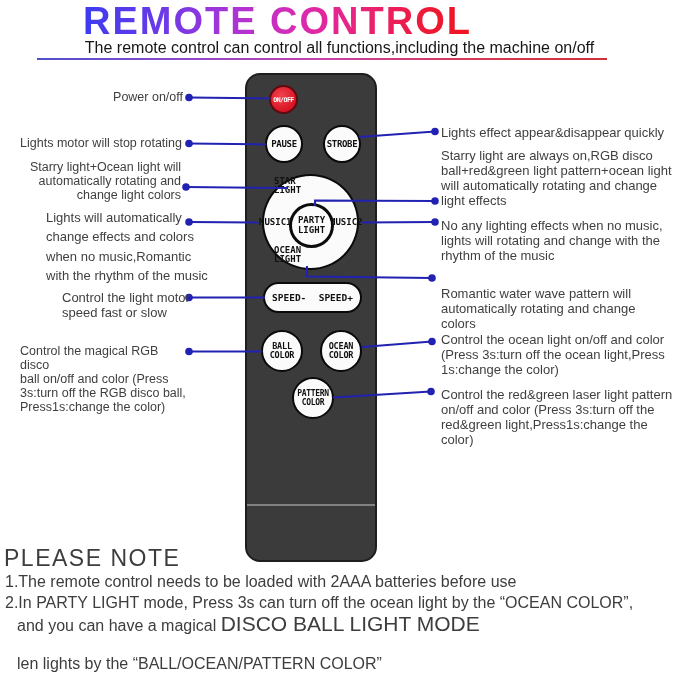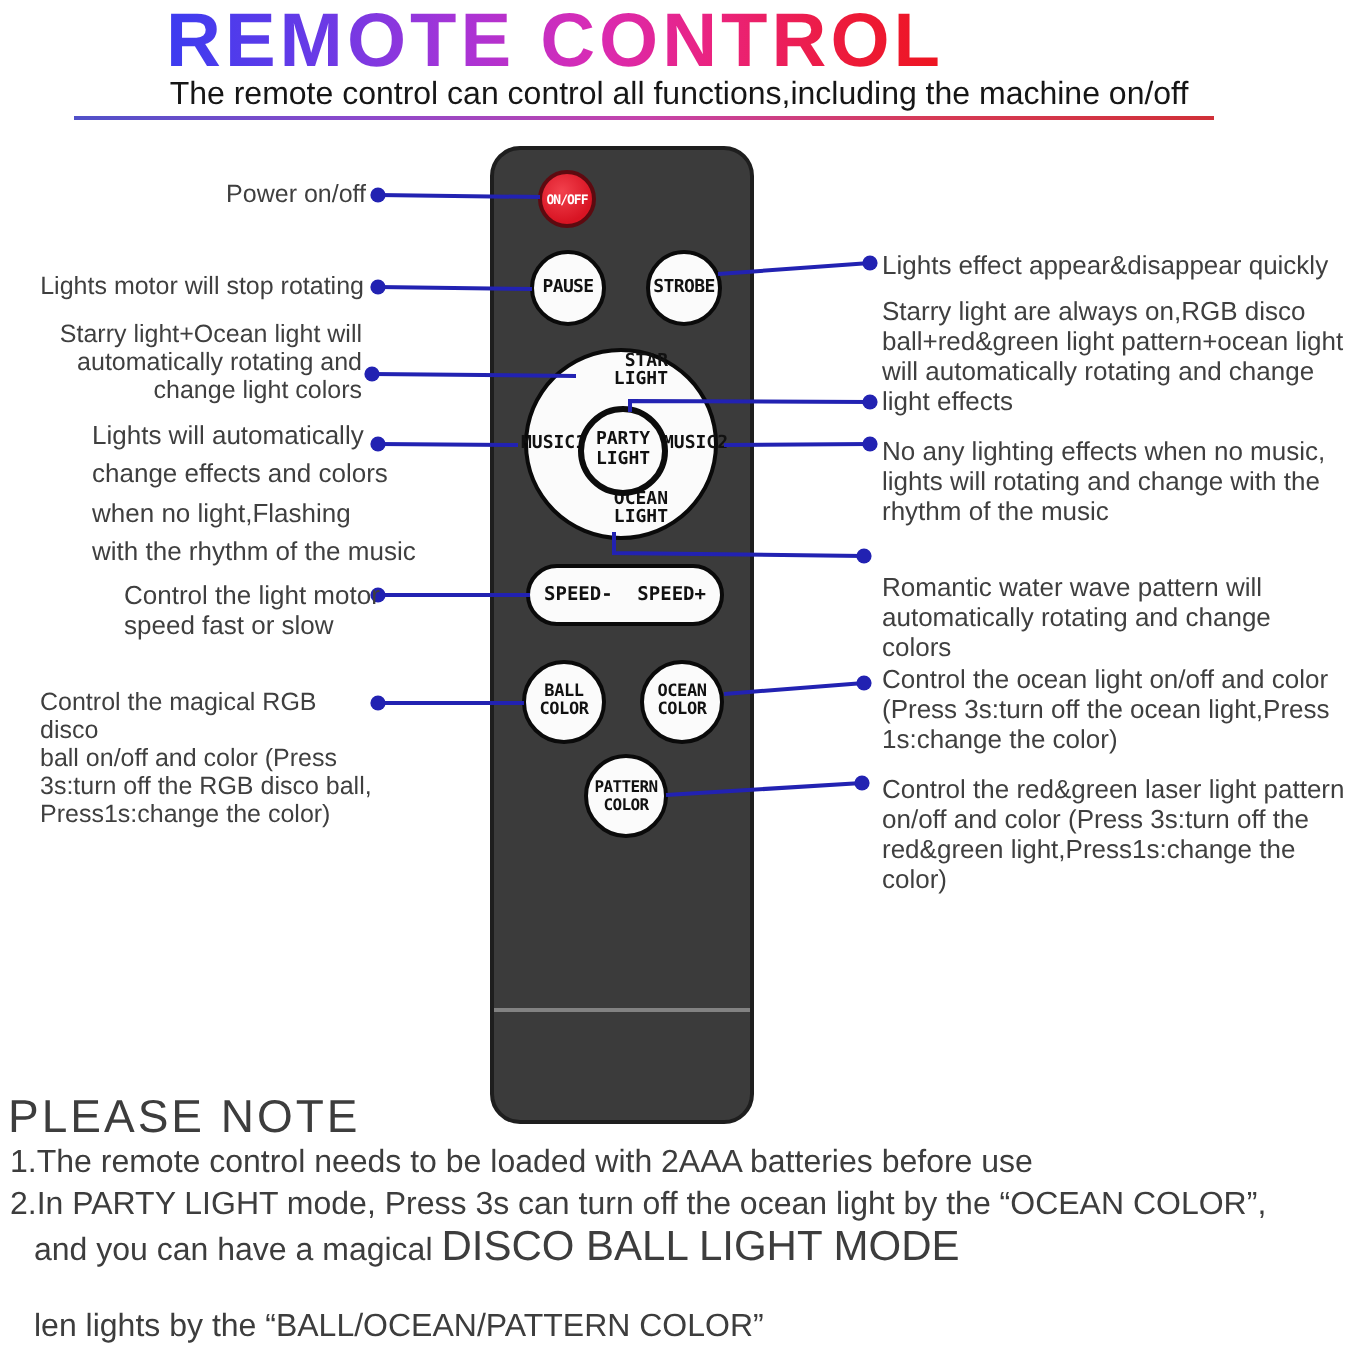--- a/index.html
+++ b/index.html
@@ -29,21 +29,21 @@
     font-family:"DejaVu Sans Mono",monospace;font-weight:bold;color:#111;
     white-space:pre-line;z-index:2;}
   .btn-onoff{left:269px;top:85px;width:29px;height:29px;
     background:radial-gradient(circle at 40% 35%,#f2414d,#d81423 70%);
     border:2px solid #5d0a10;color:#fff;font-size:6.5px;letter-spacing:-0.5px;}
   .btn-pause {left:265px;top:125px;width:38px;height:38px;font-size:9px;letter-spacing:-0.3px;}
   .btn-strobe{left:323px;top:125px;width:38px;height:38px;font-size:9px;letter-spacing:-0.3px;}
   .dpad{position:absolute;left:262px;top:174px;width:97px;height:96px;box-sizing:border-box;
     background:#fbfbfb;border:2px solid #0a0a0a;border-radius:50%;z-index:2;}
   .dlabel{position:absolute;font-family:"DejaVu Sans Mono",monospace;font-weight:bold;color:#111;
-    font-size:9px;line-height:9.5px;text-align:right;white-space:pre-line;z-index:3;}
+    font-size:9px;line-height:9.5px;text-align:left;white-space:pre-line;z-index:3;}
   .lbl-star  {left:274px;top:176.5px;width:60px;}
   .lbl-music1{left:259px;top:217.5px;width:34px;}
   .lbl-music2{left:330px;top:217.5px;width:34px;}
   .lbl-ocean {left:274px;top:245.5px;width:60px;}
   .party{position:absolute;left:289px;top:203px;width:45px;height:45px;box-sizing:border-box;
     background:#fbfbfb;border:3px solid #0c0c0c;border-radius:50%;z-index:3;
     display:flex;align-items:center;justify-content:center;text-align:center;
     font-family:"DejaVu Sans Mono",monospace;font-weight:bold;font-size:9px;line-height:9.5px;
     color:#111;white-space:pre-line;}
   .speed{position:absolute;left:263px;top:282px;width:99px;height:31px;box-sizing:border-box;
@@ -175,21 +175,21 @@
     </g>
   </svg>
 
   <div class="ann ann-l1">Power on/off</div>
   <div class="ann ann-l2">Lights motor will stop rotating</div>
   <div class="ann ann-l3">Starry light+Ocean light will
 automatically rotating and
 change light colors</div>
   <div class="ann ann-l4">Lights will automatically
 change effects and colors
-when no light,Flashing
+when no music,Romantic
 with the rhythm of the music</div>
   <div class="ann ann-l5">Control the light motor
 speed fast or slow</div>
   <div class="ann ann-l6">Control the magical RGB disco
 ball on/off and color (Press
 3s:turn off the RGB disco ball,
 Press1s:change the color)</div>
 
   <div class="ann ann-r ann-r1">Lights effect appear&amp;disappear quickly</div>
   <div class="ann ann-r ann-r2">Starry light are always on,RGB disco

